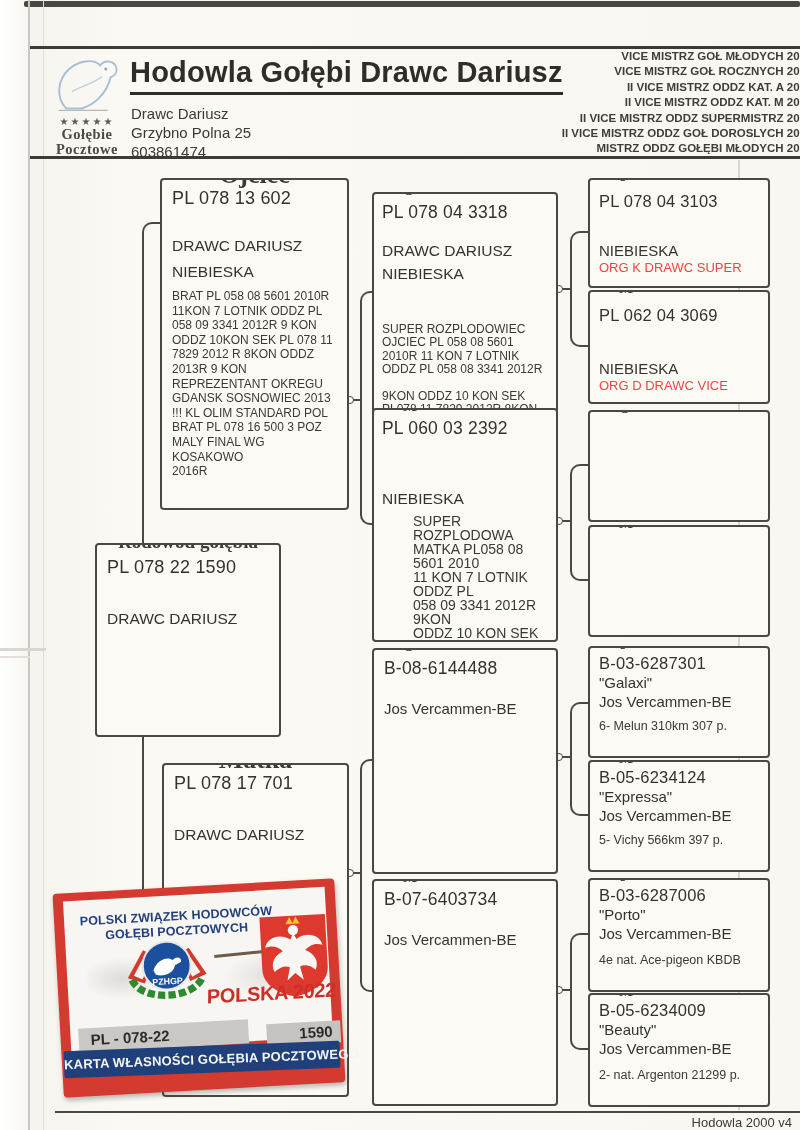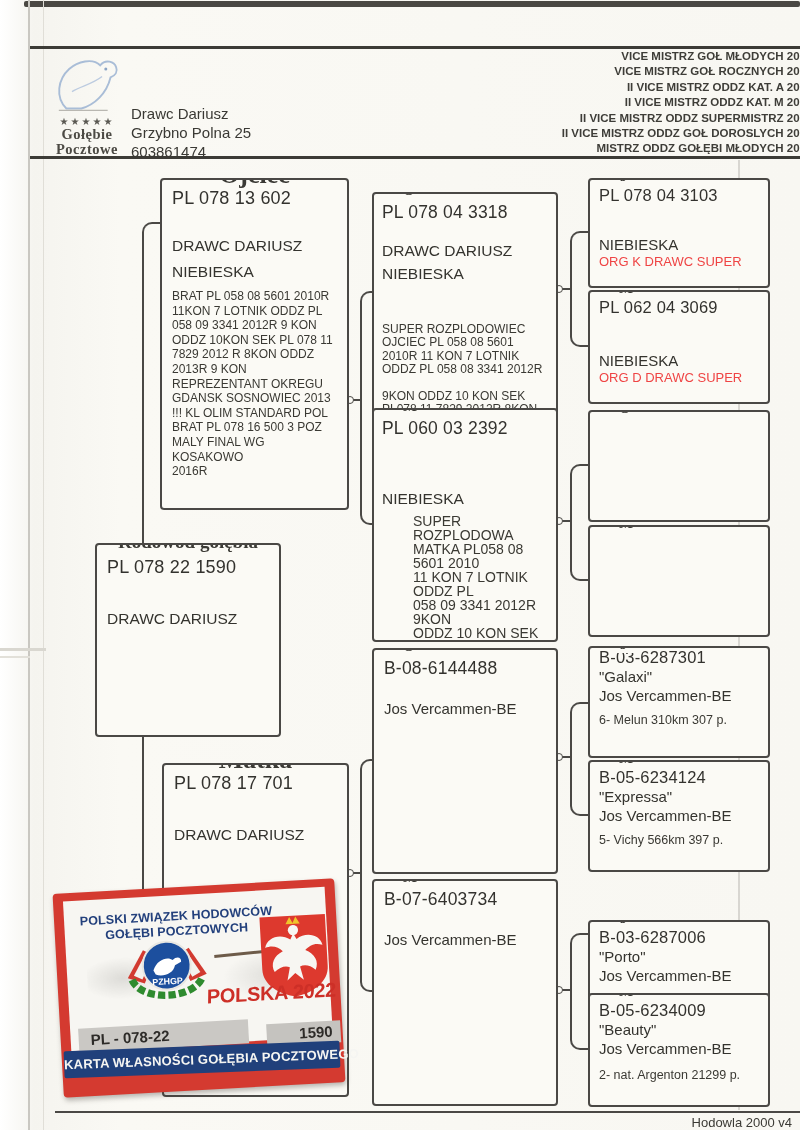--- a/index.html
+++ b/index.html
@@ -86,20 +86,21 @@
       <path d="M18 58 C6 46 9 27 21 16 C30 8 46 4 54 12 C60 5 69 8 71 14 C73 19 70 23 65 25 C61 42 48 54 34 58 Z" fill="none" stroke="#a9bdd7" stroke-width="2"></path>
       <path d="M24 40 C34 34 46 32 56 24" fill="none" stroke="#bccbe0" stroke-width="1.5"></path>
       <circle cx="60" cy="16" r="1.6" fill="#8aa3c4"></circle>
       <path d="M10 60 H62" stroke="#b9b7b1" stroke-width="1.5"></path>
     </svg>
     <div class="stars">★★★★★</div>
     <div class="lname">Gołębie</div>
     <div class="lname">Pocztowe</div>
   </div>
 
+  <div class="title">Hodowla Gołębi Drawc Dariusz</div>
   <div class="addr">
     <div>Drawc Dariusz</div>
     <div>Grzybno Polna 25</div>
     <div>603861474</div>
   </div>
 
   <div class="ach">
     <div>VICE MISTRZ GOŁ MŁODYCH 201</div>
     <div>VICE MISTRZ GOŁ ROCZNYCH 201</div>
     <div>II VICE MISTRZ ODDZ KAT. A  201</div>
@@ -210,33 +211,33 @@
 ODDZ 10 KON SEK PL078
 11 7829 2012 8KON ODDZ
 2013R 9KON
 REPREZENTANT OKREGU
 GDANSK SOSNOWIEC</div>
     </div>
   </div>
 
   <div class="pbox" style="left:588px;top:178px;width:178px;height:106px;">
     <span class="plabel sm">o</span>
-    <div class="pad" style="padding:6px 9px;">
+    <div class="pad" style="padding:12px 9px;">
       <div class="ring s" style="margin-bottom:30px;">PL 078 04  3103</div>
       <div class="owner s">NIEBIESKA</div>
       <div class="org">ORG K DRAWC   SUPER</div>
     </div>
   </div>
 
   <div class="pbox" style="left:588px;top:290px;width:178px;height:110px;">
     <span class="plabel sm">M</span>
-    <div class="pad" style="padding:6px 9px;">
+    <div class="pad" style="padding:14px 9px;">
       <div class="ring s" style="margin-bottom:34px;">PL 062 04  3069</div>
       <div class="owner s">NIEBIESKA</div>
-      <div class="org">ORG D  DRAWC  SUPER</div>
+      <div class="org">ORG D  DRAWC  VICE</div>
     </div>
   </div>
 
   <div class="pbox" style="left:588px;top:410px;width:178px;height:108px;">
     <span class="plabel sm">O</span>
   </div>
 
   <div class="pbox" style="left:588px;top:525px;width:178px;height:108px;">
     <span class="plabel sm">M</span>
   </div>
@@ -252,39 +253,39 @@
   <div class="pbox" style="left:372px;top:879px;width:182px;height:223px;">
     <span class="plabel sm">M</span>
     <div class="pad">
       <div class="ring" style="font-size:17.5px;margin-bottom:20px;">B-07-6403734</div>
       <div class="owner s">Jos Vercammen-BE</div>
     </div>
   </div>
 
   <div class="pbox" style="left:588px;top:646px;width:178px;height:108px;">
     <span class="plabel sm">o</span>
-    <div class="pad" style="padding:0 9px;">
+    <div class="pad" style="padding:6px 9px;">
       <div class="ring s">B-03-6287301</div>
       <div class="owner s">"Galaxi"</div>
       <div class="owner s" style="margin-bottom:8px;">Jos Vercammen-BE</div>
       <div class="result">6- Melun 310km 307 p.</div>
     </div>
   </div>
 
   <div class="pbox" style="left:588px;top:760px;width:178px;height:108px;">
     <span class="plabel sm">M</span>
     <div class="pad" style="padding:6px 9px;">
       <div class="ring s">B-05-6234124</div>
       <div class="owner s">"Expressa"</div>
       <div class="owner s" style="margin-bottom:8px;">Jos Vercammen-BE</div>
       <div class="result">5- Vichy 566km 397 p.</div>
     </div>
   </div>
 
-  <div class="pbox" style="left:588px;top:920px;width:178px;height:110px;">
+  <div class="pbox" style="left:588px;top:878px;width:178px;height:110px;">
     <span class="plabel sm">o</span>
     <div class="pad" style="padding:6px 9px;">
       <div class="ring s">B-03-6287006</div>
       <div class="owner s">"Porto"</div>
       <div class="owner s" style="margin-bottom:10px;">Jos Vercammen-BE</div>
       <div class="result">4e nat. Ace-pigeon KBDB</div>
     </div>
   </div>
 
   <div class="pbox" style="left:588px;top:993px;width:178px;height:110px;">

